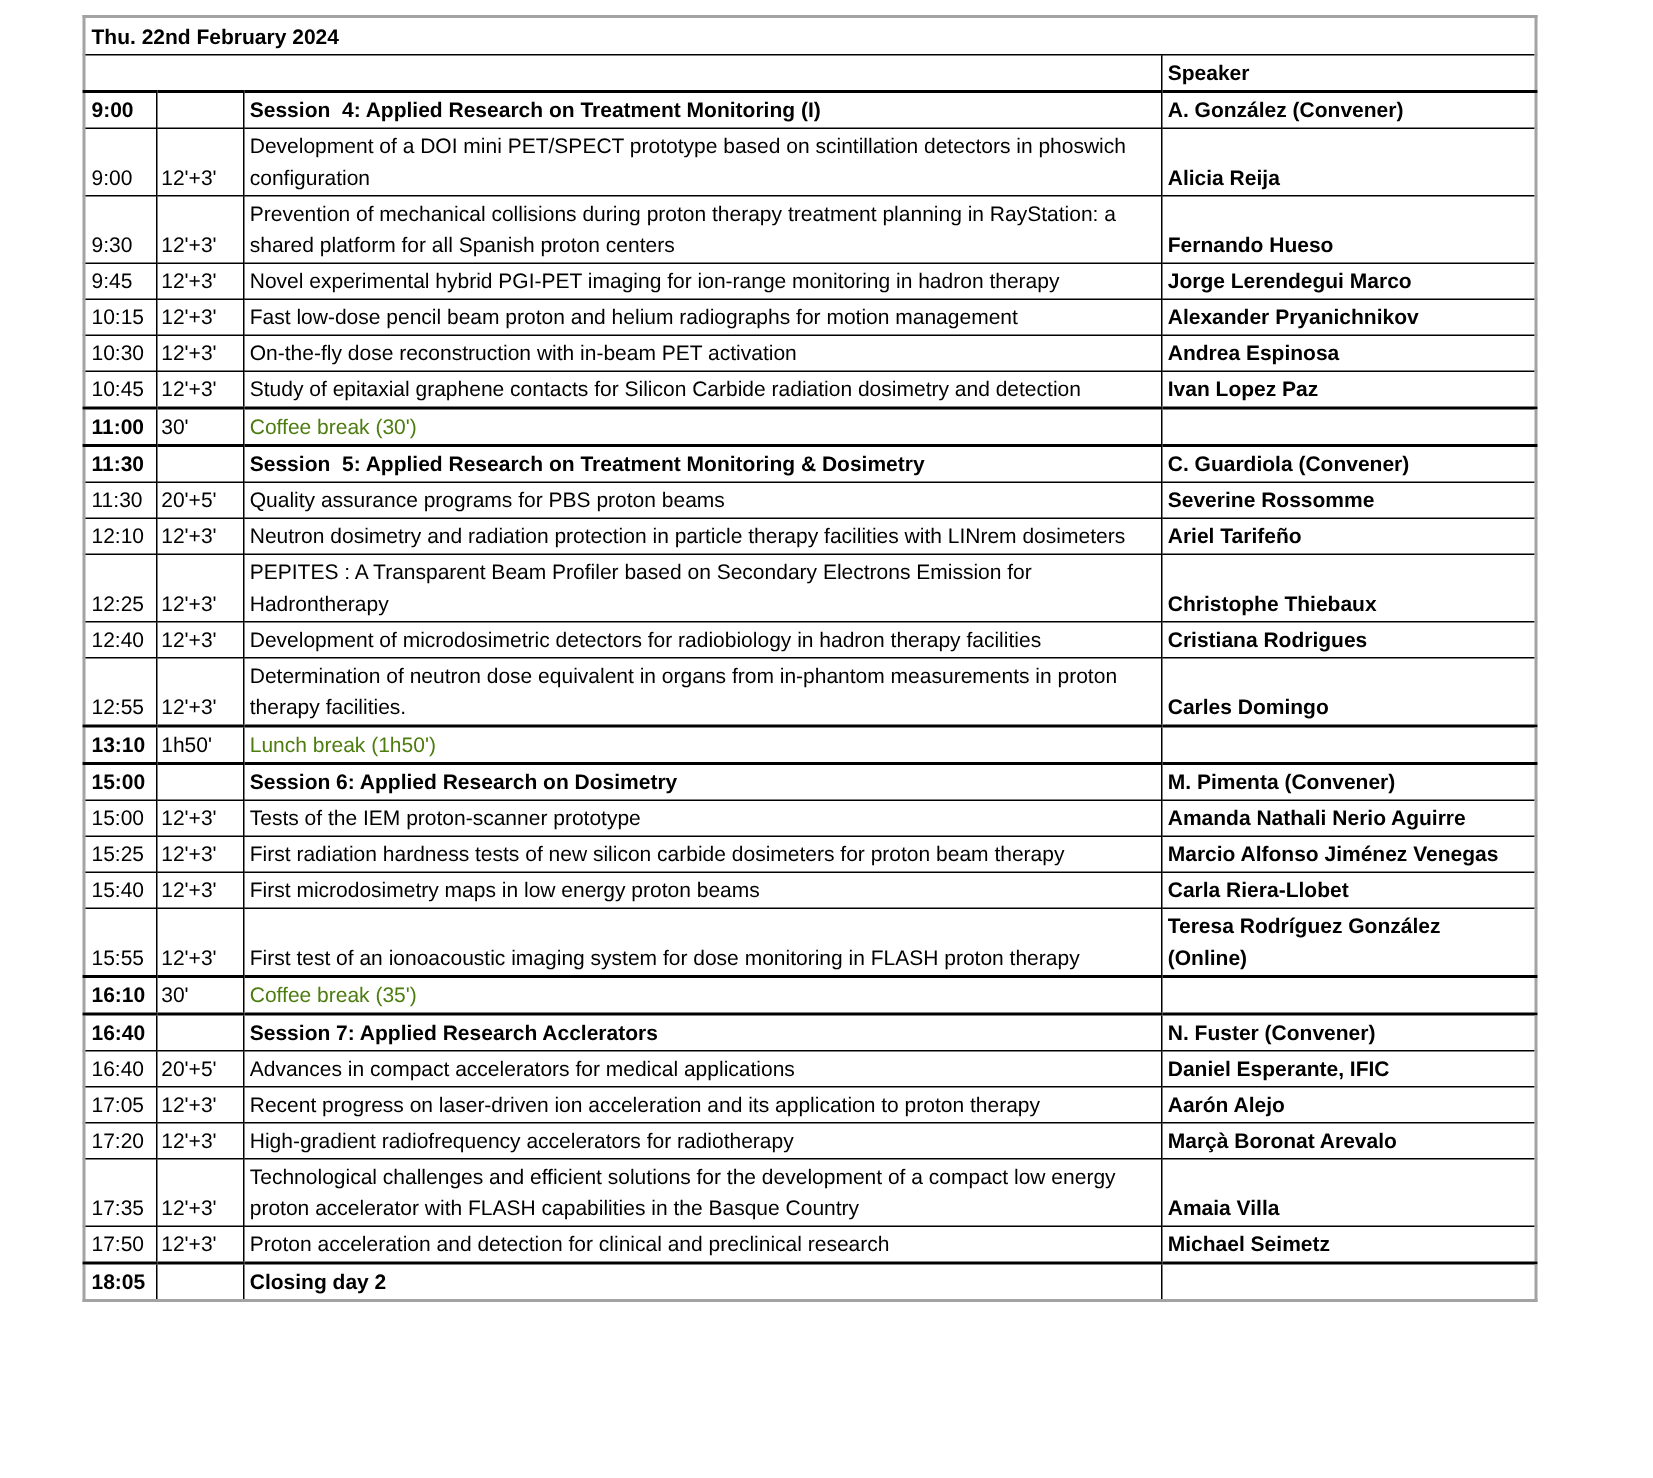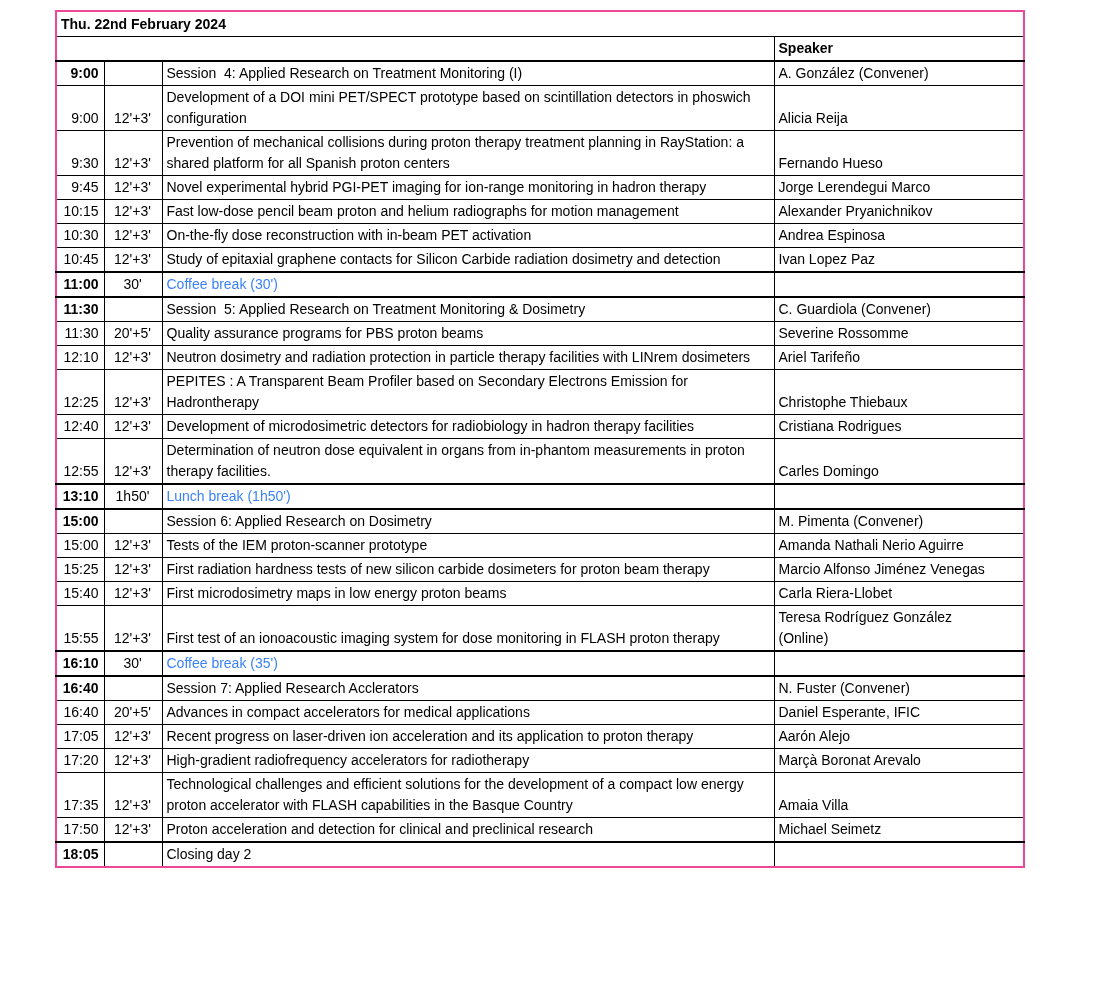--- a/index.html
+++ b/index.html
@@ -13,60 +13,60 @@
   }
   .sheet {
     position: absolute;
     left: 55px;
     top: 10px;
   }
   table.schedule {
     border-collapse: collapse;
     table-layout: fixed;
     width: 968px;
-    border: 2px solid #ec4899;
+    border: 2px solid #a3a3a3;
   }
   col.c-time     { width: 48px;  }
   col.c-duration { width: 58px;  }
   col.c-title    { width: 612px; }
   col.c-speaker  { width: 250px; }
   td {
     border: 1px solid #000;
     padding: 1px 4px;
     font-size: 14px;
     line-height: 21px;
     vertical-align: bottom;
     color: #000;
     overflow: hidden;
     word-wrap: break-word;
   }
-  td.time     { text-align: right; padding-right: 5px; }
-  td.duration { text-align: center;  padding-left: 3px; }
+  td.time     { padding-right: 5px; }
+  td.duration { text-align: left;  padding-left: 3px; }
   td.title    { white-space: pre-wrap; }
-  td.speaker  { white-space: pre-wrap; }
+  td.speaker  { white-space: pre-wrap; font-weight: bold; }
 
   tr.date-row td {
     font-weight: bold;
     height: 22px;
     vertical-align: middle;
   }
   tr.speaker-header-row td { height: 20px; margin-top: 48px; }
   tr.speaker-header-row td.speaker { font-weight: bold; }
 
   tr.row-session td, tr.row-break td, tr.row-closing td {
     border-top: 2px solid #000;
   }
   tr.row-session td.time,
   tr.row-break td.time,
   tr.row-closing td.time { font-weight: bold; }
   tr.row-session td.title,
-  tr.row-closing td.title { font-weight: normal; }
+  tr.row-closing td.title { font-weight: bold; }
   tr.row-session td, tr.row-closing td { height: 21px; }
 </style>
-<style>.row-break td.title{color:#3b82f6;}</style></head>
+<style>.row-break td.title{color:#4d7c0f;}</style></head>
 <body>
 
 <div class="sheet">
   <table class="schedule">
     <colgroup>
       <col class="c-time">
       <col class="c-duration">
       <col class="c-title">
       <col class="c-speaker">
     </colgroup>

